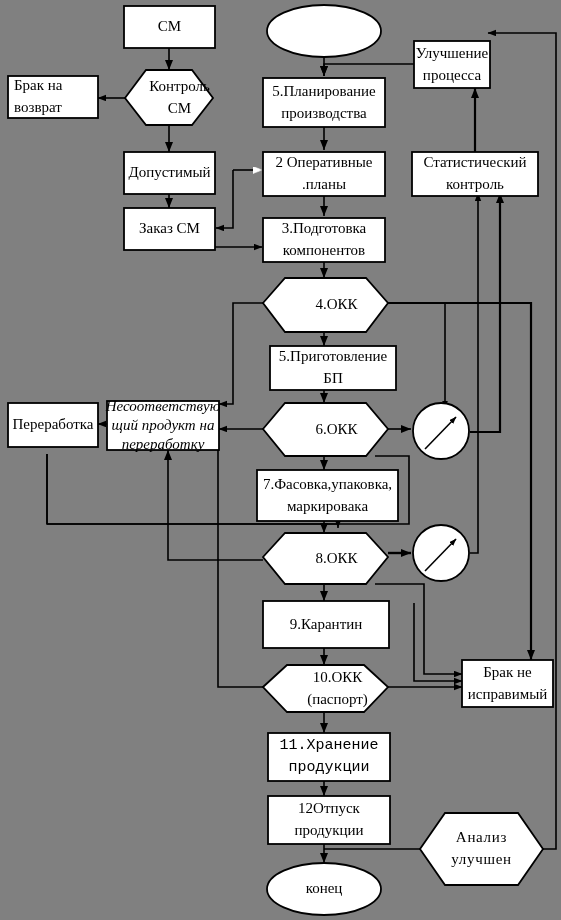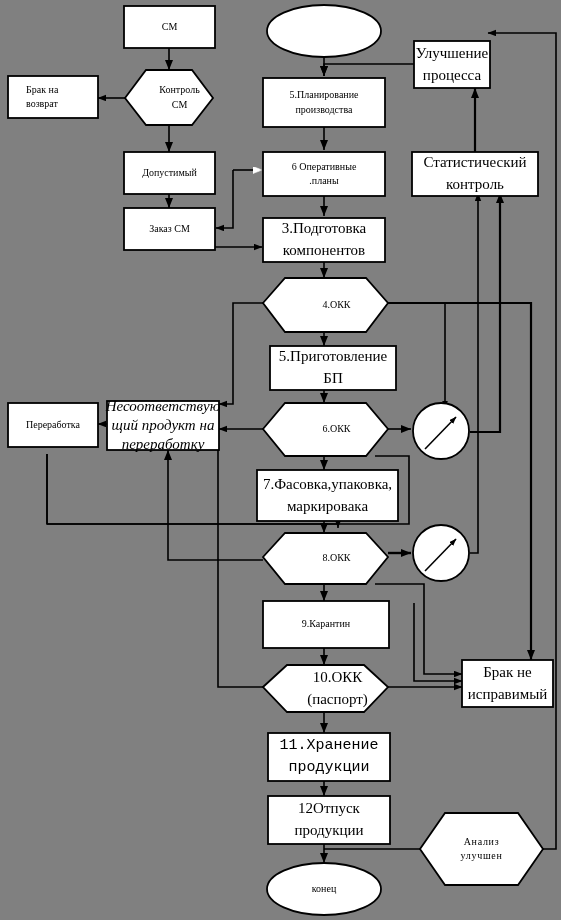--- a/index.html
+++ b/index.html
@@ -29,21 +29,21 @@
     height: 920px;
     display: block;
   }
   .node-label {
     position: absolute;
     display: flex;
     align-items: center;
     justify-content: center;
     text-align: center;
     color: #000;
-    font-size: 10px;
+    font-size: 15px;
     line-height: 1.45;
     pointer-events: none;
     white-space: pre-line;
   }
   .node-label.small { font-size: 15px; }
 </style>
 </head>
 <body>
 
 <div id="canvas">
@@ -230,32 +230,32 @@
       <path d="M425,571 L456,539" marker-end="url(#arrowSmall)"></path>
     </g>
   </svg>
 
   <div class="node-label" style="left:124px; top:6px;  width:91px;  height:42px;">СМ</div>
 
 
   <div class="node-label small" style="left:414px; top:41px; width:76px; height:47px;">Улучшение
 процесса</div>
 
-  <div class="node-label" style="left:8px;   top:76px;  width:90px;  height:42px; justify-content:flex-start; padding-left:18px; box-sizing:border-box; text-align:left;">Брак на
+  <div class="node-label" style="left:8px;   top:76px;  width:90px;  height:42px; justify-content:flex-start; padding-left:6px; box-sizing:border-box; text-align:left;">Брак на
 возврат</div>
 
   <div class="node-label" style="left:146px; top:70px;  width:67px;  height:55px;">Контроль
 СМ</div>
 
   <div class="node-label" style="left:263px; top:78px;  width:122px; height:49px;">5.Планирование
 производства</div>
 
   <div class="node-label" style="left:124px; top:152px; width:91px;  height:42px;">Допустимый</div>
 
-  <div class="node-label" style="left:263px; top:152px; width:122px; height:44px;">6 Оперативные
+  <div class="node-label" style="left:263px; top:152px; width:122px; height:44px;">2 Оперативные
 .планы</div>
 
   <div class="node-label small" style="left:412px; top:152px; width:126px; height:44px;">Статистический
 контроль</div>
 
   <div class="node-label" style="left:124px; top:208px; width:91px;  height:42px;">Заказ СМ</div>
 
   <div class="node-label small" style="left:263px; top:218px; width:122px; height:44px;">3.Подготовка
 компонентов</div>
 

